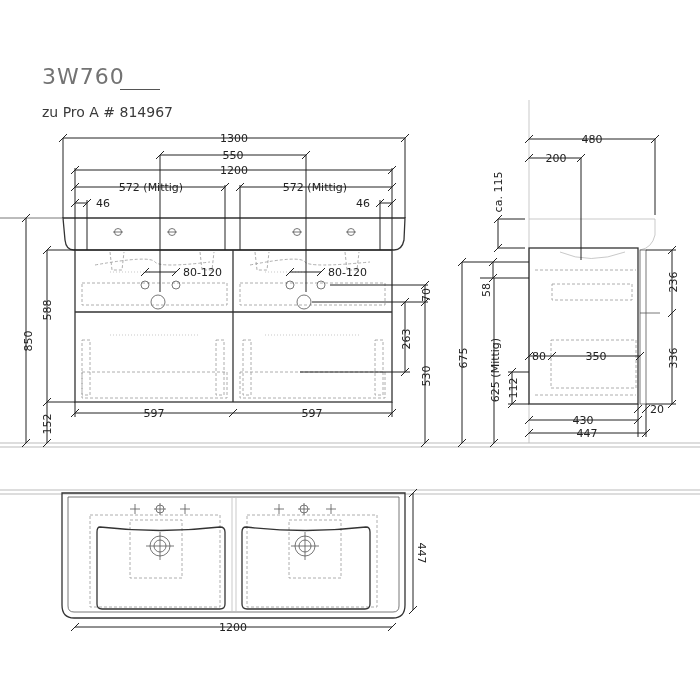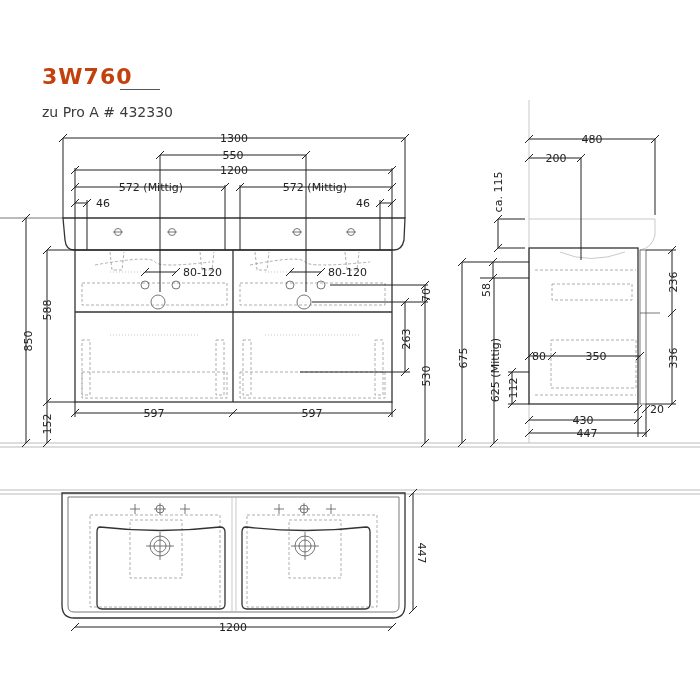--- a/index.html
+++ b/index.html
@@ -1,35 +1,35 @@
 <!DOCTYPE html>
 <html><head>
 <meta charset="utf-8">
 <style>
   html,body{margin:0;padding:0;background:#ffffff;}
   body{width:700px;height:700px;overflow:hidden;position:relative;font-family:"DejaVu Sans",sans-serif;}
-  .title{position:absolute;left:42px;top:64px;font-size:22px;color:#c2410c;letter-spacing:1px;font-weight:700;text-align:right;}
+  .title{position:absolute;left:42px;top:64px;font-size:22px;color:#737373;letter-spacing:1px;font-weight:400;text-align:right;}
   .title-line{position:absolute;left:120px;top:89px;width:40px;height:1px;background:#555;}
   .subtitle{position:absolute;left:42px;top:104px;font-size:14px;color:#3a3a3a;}
   svg{position:absolute;left:0;top:0;}
   svg text{font-family:"DejaVu Sans",sans-serif;font-size:11px;fill:#222;}
   .dim{stroke:#222;stroke-width:1;fill:none;}
   .tick{stroke:#222;stroke-width:1;}
   .obj{stroke:#333;stroke-width:1.3;fill:none;}
   .thin{stroke:#555;stroke-width:0.8;fill:none;}
   .hid{stroke:#999;stroke-width:0.8;fill:none;stroke-dasharray:3 2;}
   .light{stroke:#bbb;stroke-width:0.8;fill:none;}
   .floor{stroke:#aaa;stroke-width:0.8;fill:none;}
 </style>
 </head>
 <body>
 
 <div class="title">3W760</div>
 <div class="title-line"></div>
-<div class="subtitle">zu Pro A # 432330</div>
+<div class="subtitle">zu Pro A # 814967</div>
 
 <svg width="700" height="700" viewBox="0 0 700 700">
 
   <g>
 
     <g>
       <line class="floor" x1="0" y1="443" x2="700" y2="443"></line>
       <line class="floor" x1="0" y1="447" x2="700" y2="447"></line>
     </g>
 

